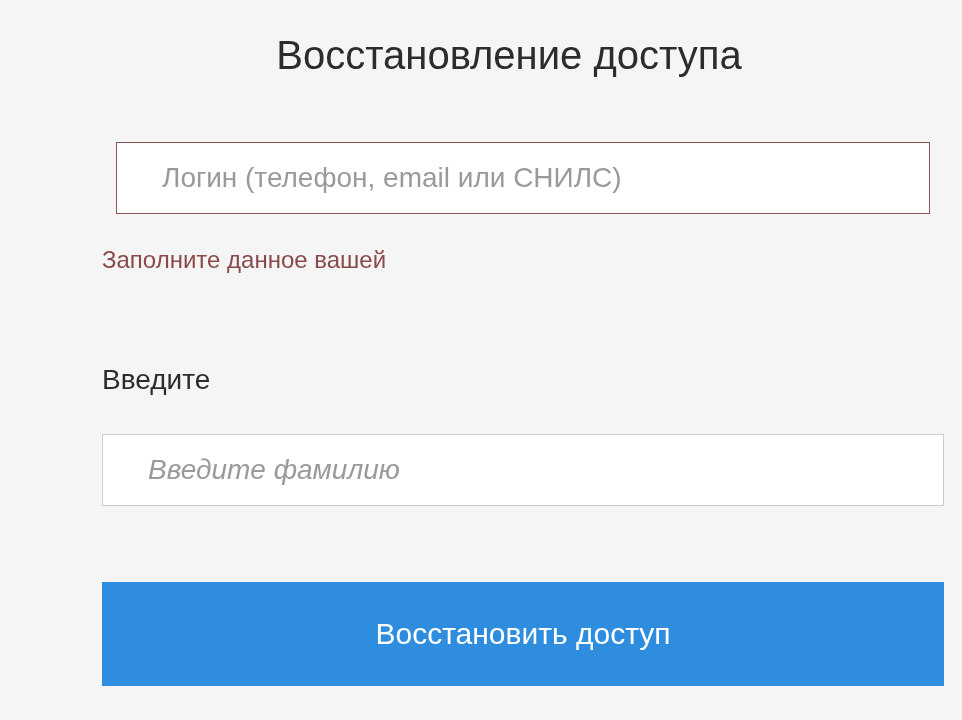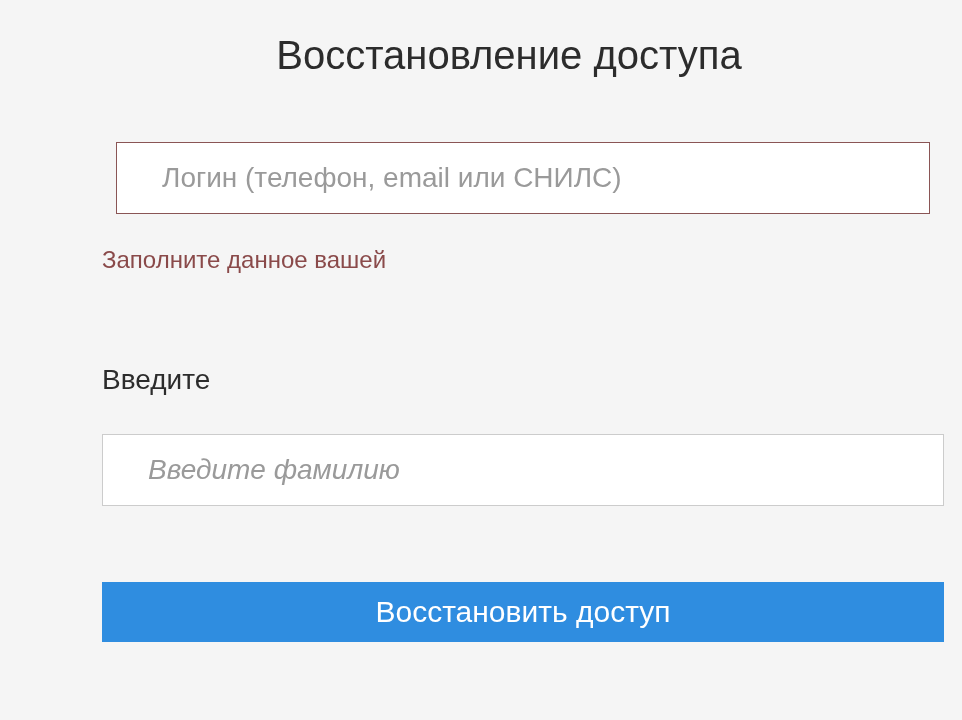--- a/index.html
+++ b/index.html
@@ -66,21 +66,21 @@
       font-size: 28px;
       color: #2c2c2c;
       margin-bottom: 24px;
     }
     .surname-field {
       margin-bottom: 62px;
       font-style: italic;
     }
     .submit-button {
       width: 100%;
-      height: 60px;
+      height: 104px;
       background: #2f8de0;
       color: #fff;
       font-size: 30px;
       font-weight: 400;
       border: none;
       cursor: pointer;
       text-align: center;
     }
     .login-wrapper {
       position: relative;

